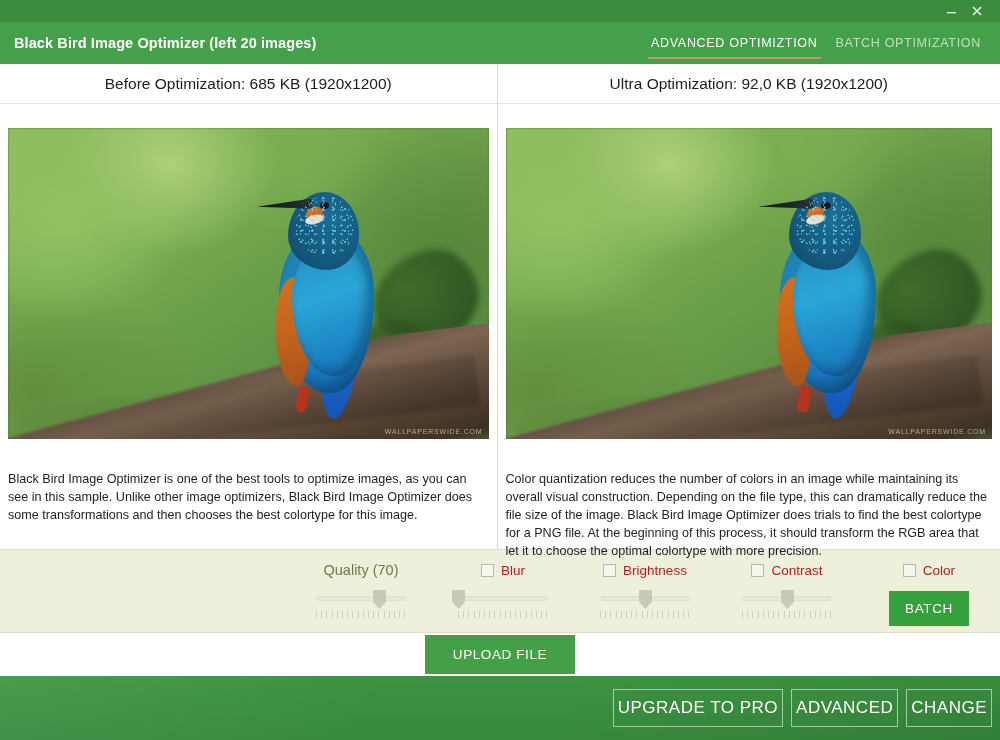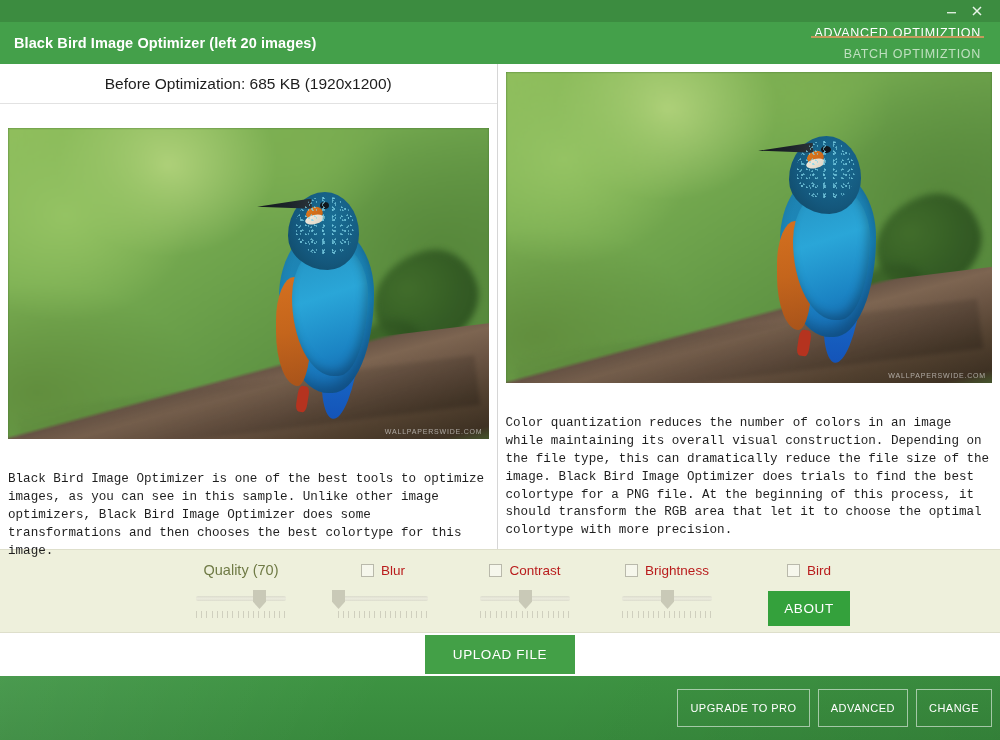--- a/index.html
+++ b/index.html
@@ -41,21 +41,21 @@
     padding: 0 10px 0 14px;
     flex: 0 0 42px;
   }
   .app-title {
     color: #ffffff;
     font-size: 14.5px;
     font-weight: bold;
     letter-spacing: .1px;
     white-space: nowrap;
   }
-  .tabs { display: flex; align-items: flex-end; height: 42px; flex-direction: column; }
+  .tabs { display: flex; align-items: flex-end; height: 42px; }
   .tab {
     height: 42px;
     display: flex; align-items: center;
     padding: 0 9px;
     font-size: 12.5px;
     letter-spacing: .7px;
     color: #bfe0bf;
     position: relative;
     cursor: pointer;
   }
@@ -244,33 +244,33 @@
     color: rgba(255,255,255,.55);
     font-family: "Liberation Sans", sans-serif;
   }
 
   .desc {
     padding: 8px 8px 0 8px;
     font-size: 12.6px;
     line-height: 1.42;
     color: #1f1f1f;
     height: 86px;
-    font-family: Liberation Mono, monospace;
   }
 
   
   .controls {
     background: #eef0dc;
     border-top: 1px solid #dedfcb;
     border-bottom: 1px solid #dedfcb;
     height: 84px;
     flex: 0 0 84px;
     display: flex;
     align-items: flex-start;
     padding: 10px 0 0 0;
+    justify-content: flex-end;
   }
   .ctrl-spacer { width: 170px; flex: 0 0 170px; }
   .ctrl {
     width: 142px;
     flex: 0 0 142px;
     display: flex; flex-direction: column; align-items: center;
   }
   .ctrl-head {
     display: flex; align-items: center; gap: 7px;
     height: 20px;
@@ -352,23 +352,23 @@
     display: flex; align-items: center; justify-content: flex-end;
     padding-right: 8px;
     gap: 8px;
   }
   .foot-btn {
     height: 38px;
     border: 1px solid rgba(255,255,255,.55);
     background: transparent;
     color: #ffffff;
     font-family: "Liberation Sans", sans-serif;
-    font-size: 11px;
+    font-size: 17px;
     letter-spacing: .5px;
-    padding: 0 12px;
+    padding: 0 4px;
     display: flex; align-items: center; gap: 9px;
     cursor: pointer;
     white-space: nowrap;
   }
   .key-badge {
     width: 23px; height: 23px;
     border-radius: 50%;
     background: radial-gradient(circle at 35% 30%, #7ed07f 0%, #4caf50 70%);
     display: flex; align-items: center; justify-content: center;
     flex: 0 0 23px;
@@ -389,21 +389,21 @@
       <svg width="12" height="12" viewBox="0 0 12 12">
           <path d="M2 2 L10 10 M10 2 L2 10" stroke="#e9f4e9" stroke-width="1.5" fill="none"></path>
         </svg>
     </div>
   </div>
 
   <div class="appbar">
     <div class="app-title">Black Bird Image Optimizer (left 20 images)</div>
     <div class="tabs">
       <div class="tab active">ADVANCED OPTIMIZTION</div>
-      <div class="tab">BATCH OPTIMIZTION</div>
+      <div class="tab">BATCH OPTIMIZATION</div>
     </div>
   </div>
 
   <div class="panes">
 
     <div class="pane left">
       <div class="pane-title">Before Optimization: 685 KB (1920x1200)</div>
       <div class="photo-wrap">
         <div class="photo">
           <div class="bg-green"></div>
@@ -426,20 +426,21 @@
           </div>
           <div class="watermark">WALLPAPERSWIDE.COM</div>
         </div>
       </div>
       <div class="desc">Black Bird Image Optimizer is one of the best tools to optimize images, as you can see in this sample. Unlike other image optimizers, Black Bird Image Optimizer does some transformations and then chooses the best colortype for this image.</div>
     </div>
 
     <div class="divider-v"></div>
 
     <div class="pane right">
+      <div class="pane-title">Ultra Optimization: 92,0 KB (1920x1200)</div>
       <div class="photo-wrap">
         <div class="photo">
           <div class="bg-green"></div>
           <div class="leaf-dark"></div>
           <div class="leaf-dark2"></div>
           <div class="branch"></div>
           <div class="branch-shade"></div>
           <div class="bird">
             <div class="tail"></div>
             <div class="body"></div>
@@ -482,47 +483,47 @@
       <div class="slider">
         <div class="track"></div>
         <div class="thumb" id="thumb-blur" style="left: 0%;"></div>
         <div class="ticks"></div>
       </div>
     </div>
 
     <div class="ctrl">
       <div class="ctrl-head">
         <span class="checkbox"></span>
+        <span class="ctrl-label">Brightness</span>
+      </div>
+      <div class="slider">
+        <div class="track"></div>
+        <div class="thumb" id="thumb-brightness" style="left: 50%;"></div>
+        <div class="ticks"></div>
+      </div>
+    </div>
+
+    <div class="ctrl">
+      <div class="ctrl-head">
+        <span class="checkbox"></span>
         <span class="ctrl-label">Contrast</span>
       </div>
       <div class="slider">
         <div class="track"></div>
         <div class="thumb" id="thumb-contrast" style="left: 50%;"></div>
         <div class="ticks"></div>
       </div>
     </div>
 
     <div class="ctrl">
       <div class="ctrl-head">
         <span class="checkbox"></span>
-        <span class="ctrl-label">Brightness</span>
-      </div>
-      <div class="slider">
-        <div class="track"></div>
-        <div class="thumb" id="thumb-brightness" style="left: 50%;"></div>
-        <div class="ticks"></div>
-      </div>
-    </div>
-
-    <div class="ctrl">
-      <div class="ctrl-head">
-        <span class="checkbox"></span>
-        <span class="ctrl-label">Bird</span>
-      </div>
-      <button class="change-btn">ABOUT</button>
+        <span class="ctrl-label">Color</span>
+      </div>
+      <button class="change-btn">BATCH</button>
     </div>
   </div>
 
   <div class="upload-area">
     <button class="upload-btn">UPLOAD FILE</button>
   </div>
 
   <div class="footer">
     <button class="foot-btn">
       <span>UPGRADE TO PRO</span>

